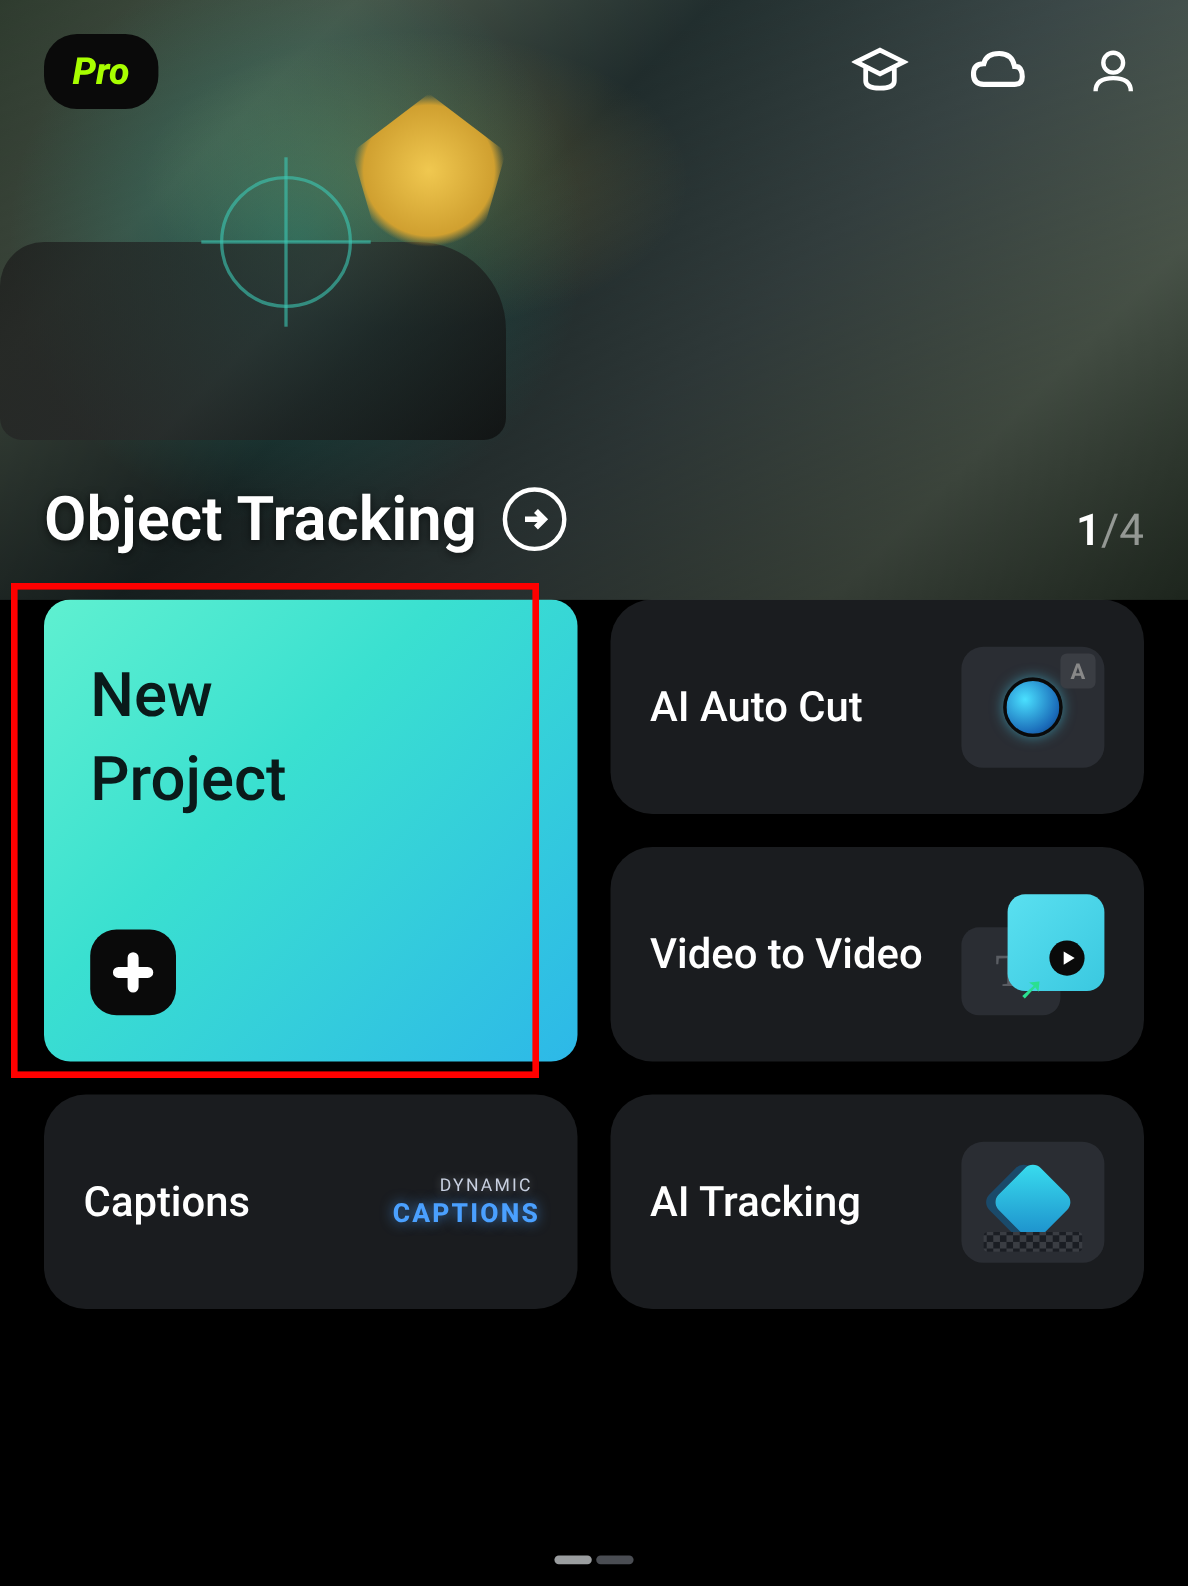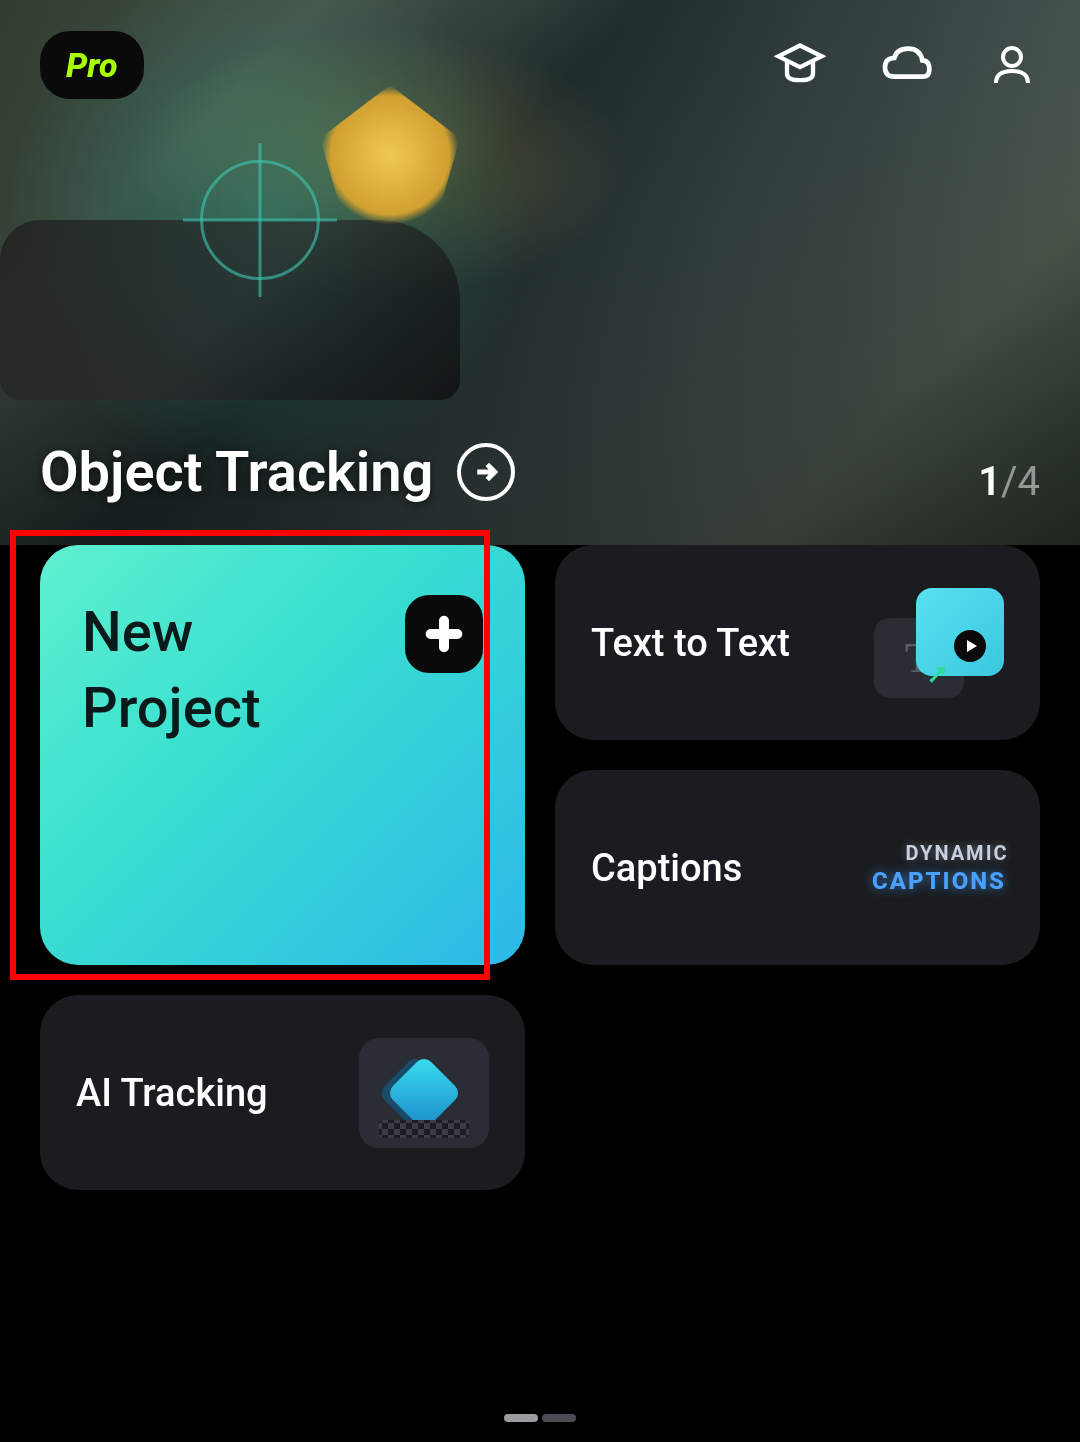--- a/index.html
+++ b/index.html
@@ -168,25 +168,26 @@
 }
 .card-label {
   color: #fff;
   font-size: 38px;
   font-weight: 500;
 }
 .new-project {
   grid-row: span 2;
   background: linear-gradient(135deg, #5ff0d0 0%, #3ae0d0 40%, #2db8e8 100%);
   display: flex;
-  flex-direction: row;
+  flex-direction: column;
   justify-content: space-between;
   align-items: flex-start;
   padding: 50px 42px 42px 42px;
   min-height: 415px;
+  border-radius: 24px;
 }
 .new-project-label {
   color: #0a1a1a;
   font-size: 56px;
   font-weight: 500;
   line-height: 1.35;
 }
 .plus-btn {
   width: 78px;
   height: 78px;
@@ -289,22 +290,22 @@
   bottom: 8px;
   color: #2ae090;
   font-size: 28px;
 }
 .captions-icon {
   flex-direction: column;
   gap: 2px;
 }
 .cap-line1 {
   color: #c8d0e0;
-  font-size: 20px;
-  font-weight: 700;
+  font-size: 16px;
+  font-weight: 400;
   letter-spacing: 2px;
   text-shadow: 0 0 8px rgba(200,208,224,0.4);
   margin-left: 36px;
 }
 .cap-line2 {
   color: #4aa0ff;
   font-size: 24px;
   font-weight: 800;
   letter-spacing: 2px;
   text-shadow: 0 0 12px rgba(74,160,255,0.7);
@@ -398,23 +399,29 @@
   <div class="card new-project">
     <div class="new-project-label" style="white-space:pre-line">New
 Project</div>
     <div class="plus-btn">
       <svg viewBox="0 0 24 24" width="40" height="40">
           <path d="M12 4 V20 M4 12 H20" stroke-linecap="round"></path>
         </svg>
     </div>
   </div>
 
-
   <div class="card">
-    <div class="card-label">Text to Text</div>
+    <div class="card-label">AI Auto Cut</div>
+    <div class="card-icon ai-cut-icon">
+      <div class="ai-cut-orb"></div>
+    </div>
+  </div>
+
+  <div class="card">
+    <div class="card-label">Video to Video</div>
     <div class="card-icon t2v-icon">
       <div class="t2v-back">
           <span>T</span>
         </div>
       <div class="t2v-front"></div>
       <div class="t2v-play"></div>
       <div class="t2v-arrow">➚</div>
     </div>
   </div>
 

